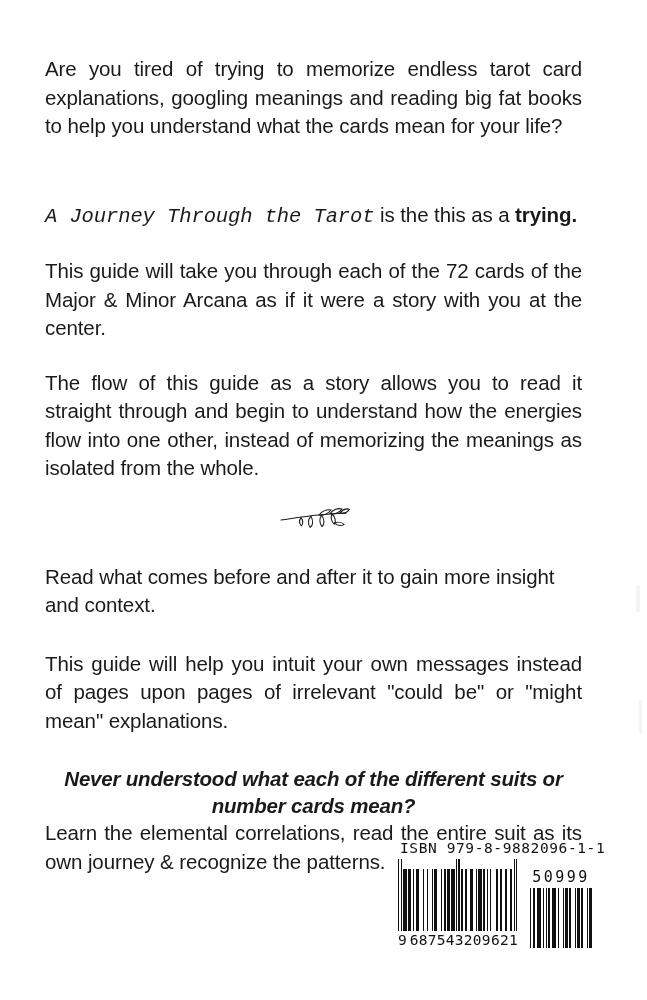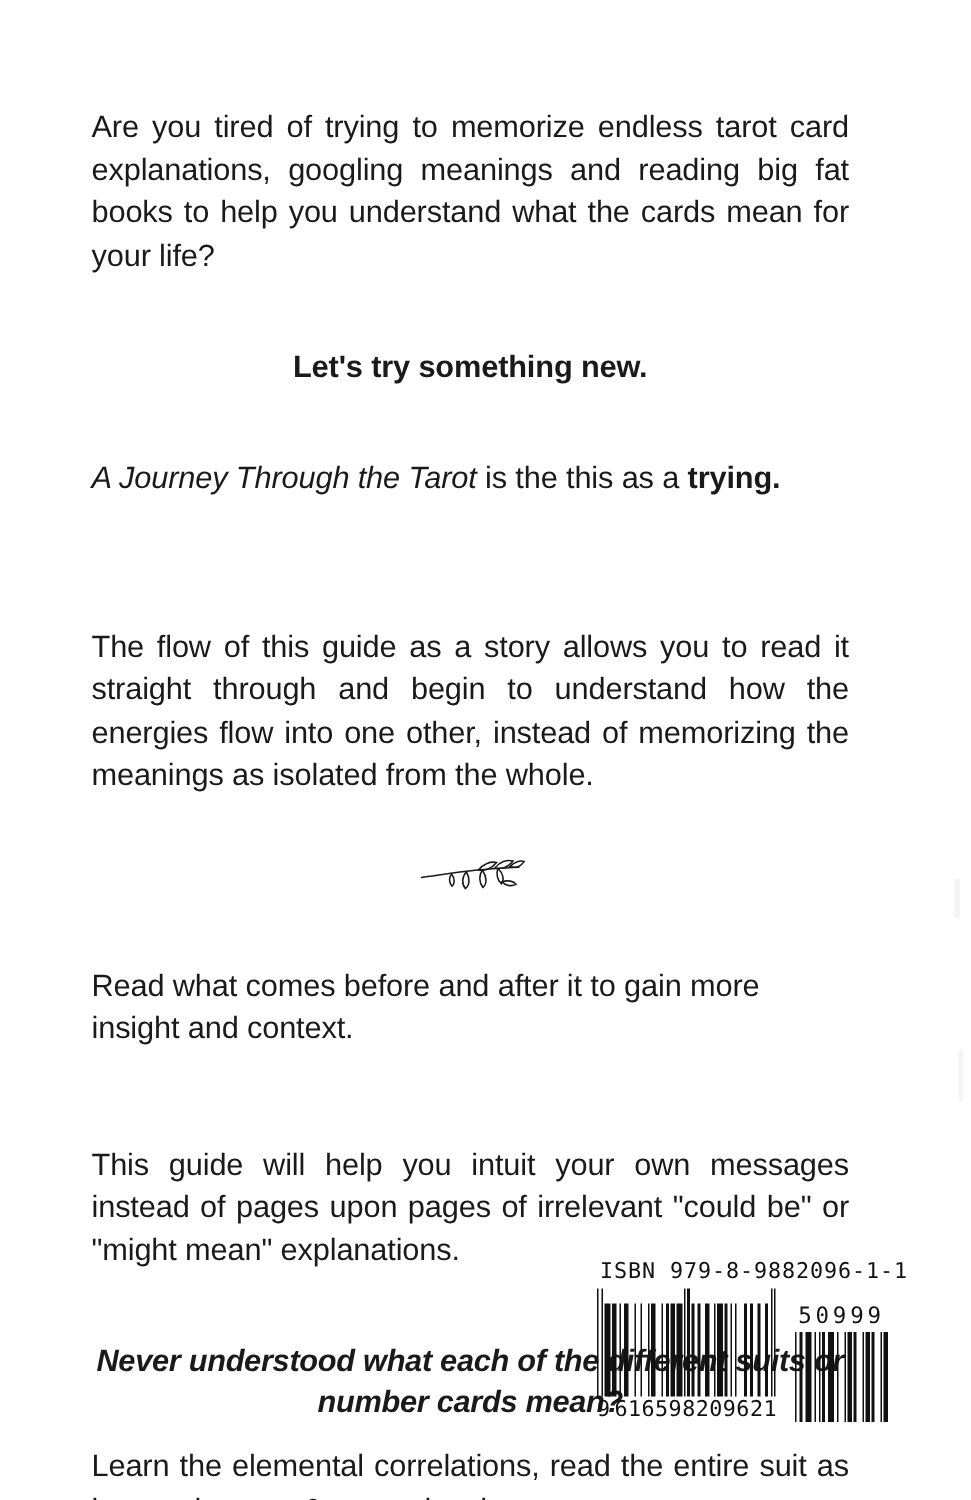--- a/index.html
+++ b/index.html
@@ -18,21 +18,21 @@
   }
 
   .content {
     position: absolute;
     left: 45px;
     top: 55px;
     width: 537px;
   }
 
   p.body {
-    margin: 16px;
+    margin: 0;
     font-size: 20.5px;
     line-height: 28.5px;
     text-align: justify;
     text-justify: inter-word;
     letter-spacing: -0.1px;
     color: #1a1a1a;
   }
   p.body.nojust { text-align: left; }
 
   .gap-sm { height: 20px; }
@@ -51,21 +51,21 @@
   .centered-bold-italic {
     margin: 0;
     font-size: 20.5px;
     line-height: 27px;
     font-weight: bold;
     font-style: italic;
     text-align: center;
     letter-spacing: -0.2px;
   }
 
-  .ital { font-style: italic; }
+  .ital { font-style: italic; font-family: Liberation Mono, monospace; }
   .bold { font-weight: bold; }
 
   .ornament {
     width: 100%;
     display: flex;
     justify-content: center;
     align-items: center;
   }
 
   
@@ -143,28 +143,28 @@
 <body>
 
 <div class="page">
 
   <div class="content">
 
     <p class="body">Are you tired of trying to memorize endless tarot card explanations, googling meanings and reading big fat books to help you understand what the cards mean for your life?</p>
 
     <div class="gap-lg"></div>
 
-    <p class="centered-bold">Let's try something new.</p>
 
     <div class="gap-lg"></div>
 
     <p class="body nojust"><span class="ital">A Journey Through the Tarot</span><span> is the this as a </span><span class="bold">trying.</span></p>
 
     <div class="gap-md"></div>
 
+    <p class="body">This guide will take you through each of the 72 cards of the Major &amp; Minor Arcana as if it were a story with you at the center.</p>
 
     <div class="gap-md"></div>
 
     <p class="body">The flow of this guide as a story allows you to read it straight through and begin to understand how the energies flow into one other, instead of memorizing the meanings as isolated from the whole.</p>
 
     <div class="gap-sm"></div>
 
     <div class="ornament">
       <svg width="72" height="30" viewBox="0 0 72 30">
         <g fill="none" stroke="#1a1a1a" stroke-width="1.05" stroke-linecap="round">
@@ -259,21 +259,21 @@
             <div class="bar short" style="width: 2.52632px;"></div>
             <div class="sp" style="width: 2.52632px;"></div>
             <div class="bar short" style="width: 2.52632px;"></div>
             <div class="sp" style="width: 1.26316px;"></div>
             <div class="bar" style="width: 1.26316px;"></div>
             <div class="sp" style="width: 1.26316px;"></div>
             <div class="bar" style="width: 1.26316px;"></div>
           </div>
         <div class="ean-digits">
           <span class="d1">9</span>
-          <span class="dL">616598</span>
+          <span class="dL">687543</span>
           <span class="dR">209621</span>
         </div>
       </div>
 
       <div class="addon">
         <div class="addon-digits">50999</div>
         <div class="bars">
             <div class="bar" style="width: 1.31915px;"></div>
             <div class="sp" style="width: 1.31915px;"></div>
             <div class="bar" style="width: 2.6383px;"></div>

